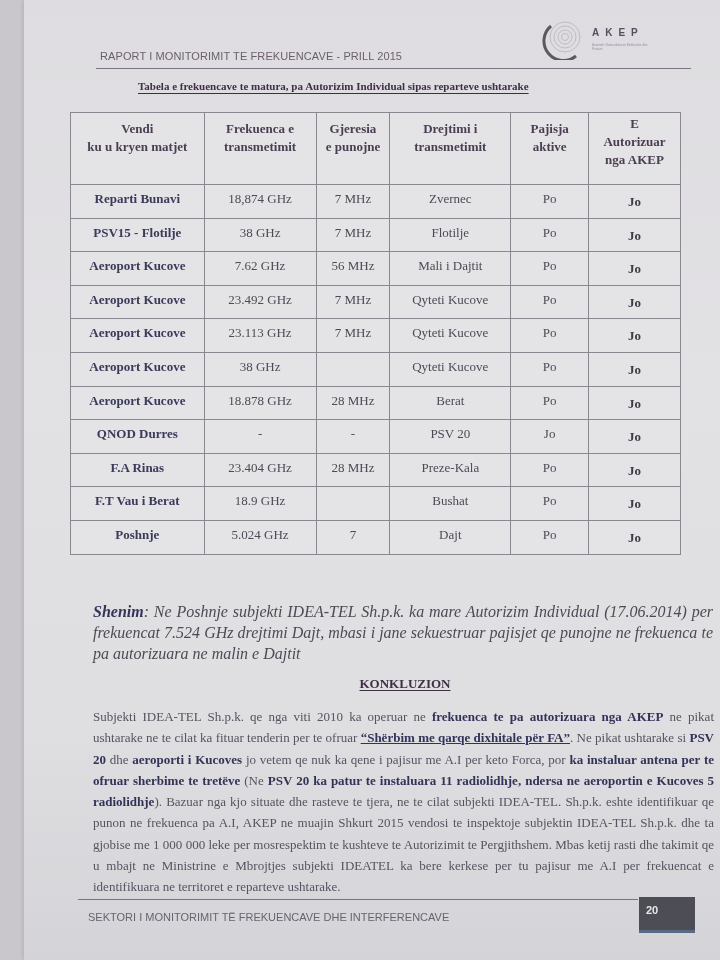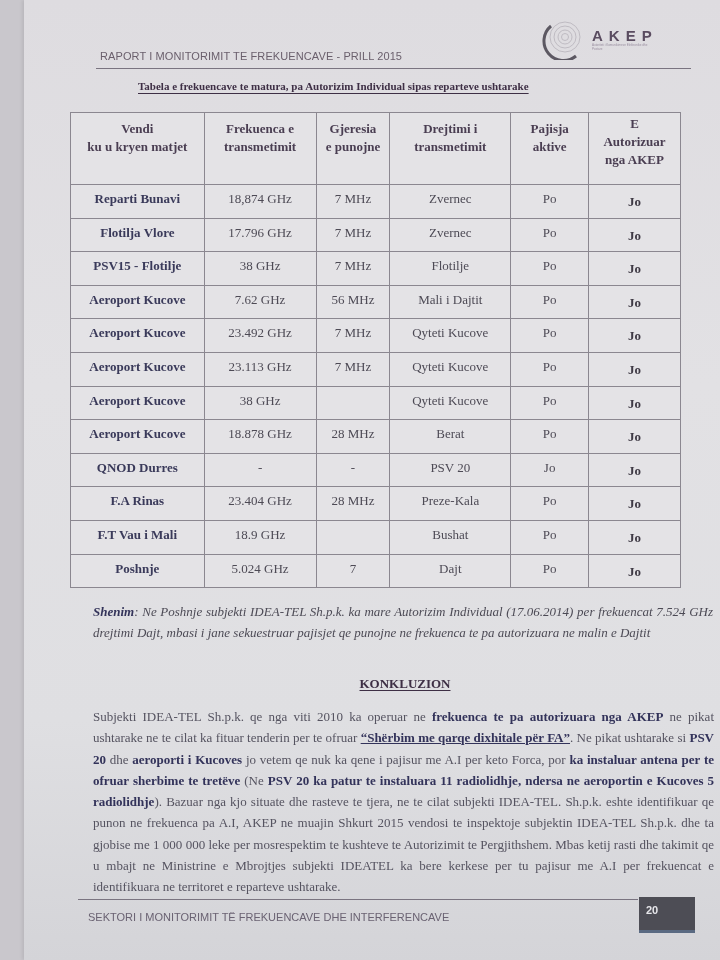--- a/index.html
+++ b/index.html
@@ -26,21 +26,21 @@
       position: absolute; left: 72px; top: 68px; width: 595px; height: 1px;
       background: #7a7480;
     }
     .logo {
       position: absolute; left: 518px; top: 18px; width: 130px; height: 44px;
     }
     .logo-ring { position: absolute; left: 0; top: 0; width: 42px; height: 42px; }
     .logo-text {
       position: absolute; left: 50px; top: 9px;
       font-family: "Liberation Sans", sans-serif;
-      font-size: 15px; font-weight: bold; color: #5a4c60; letter-spacing: 6px;
+      font-size: 10px; font-weight: bold; color: #5a4c60; letter-spacing: 6px;
     }
     .logo-sub {
       position: absolute; left: 50px; top: 25px; width: 62px;
       font-family: "Liberation Sans", sans-serif;
       font-size: 3px; line-height: 4px; color: #9a8fa0;
     }
     .table-title {
       position: absolute; left: 114px; top: 80px; width: 560px;
       font-size: 11px; font-weight: bold; color: #3e2f45;
       text-decoration: underline; text-underline-offset: 3px;
@@ -60,21 +60,21 @@
     table.freq th {
       font-weight: bold; color: #4a3e52; line-height: 18px;
       height: 72px; padding-top: 7px;
     }
     table.freq td { height: 33.6px; }
     table.freq td.loc { font-weight: bold; color: #3a3a5a; text-align: center; }
     table.freq td.auth { font-weight: bold; color: #3f3a45; padding-top: 9px; }
     
     .note {
       position: absolute; left: 69px; top: 601px; width: 620px;
-      font-size: 13px; font-style: italic; line-height: 21px;
+      font-size: 16px; font-style: italic; line-height: 21px;
       color: #4c4a55; text-align: justify;
     }
     .note b { font-style: italic; color: #34345a; }
     .concl-title {
       position: absolute; left: 0; top: 676px; width: 700px; text-align: center;
       padding-left: 62px;
       font-size: 13px; font-weight: bold; color: #3e2f45;
       text-decoration: underline; text-underline-offset: 2px;
     }
     .concl {
@@ -145,28 +145,20 @@
     <tbody id="tbody">
         <tr>
           <td class="loc">Reparti Bunavi</td>
           <td>18,874 GHz</td>
           <td>7 MHz</td>
           <td>Zvernec</td>
           <td>Po</td>
           <td class="auth">Jo</td>
         </tr>
         <tr>
-          <td class="loc">Flotilja Vlore</td>
-          <td>17.796 GHz</td>
-          <td>7 MHz</td>
-          <td>Zvernec</td>
-          <td>Po</td>
-          <td class="auth">Jo</td>
-        </tr>
-        <tr>
           <td class="loc">PSV15 - Flotilje</td>
           <td>38 GHz</td>
           <td>7 MHz</td>
           <td>Flotilje</td>
           <td>Po</td>
           <td class="auth">Jo</td>
         </tr>
         <tr>
           <td class="loc">Aeroport Kucove</td>
           <td>7.62 GHz</td>
@@ -217,21 +209,21 @@
         </tr>
         <tr>
           <td class="loc">F.A Rinas</td>
           <td>23.404 GHz</td>
           <td>28 MHz</td>
           <td>Preze-Kala</td>
           <td>Po</td>
           <td class="auth">Jo</td>
         </tr>
         <tr>
-          <td class="loc">F.T Vau i Mali</td>
+          <td class="loc">F.T Vau i Berat</td>
           <td>18.9 GHz</td>
           <td></td>
           <td>Bushat</td>
           <td>Po</td>
           <td class="auth">Jo</td>
         </tr>
         <tr>
           <td class="loc">Poshnje</td>
           <td>5.024 GHz</td>
           <td>7</td>

